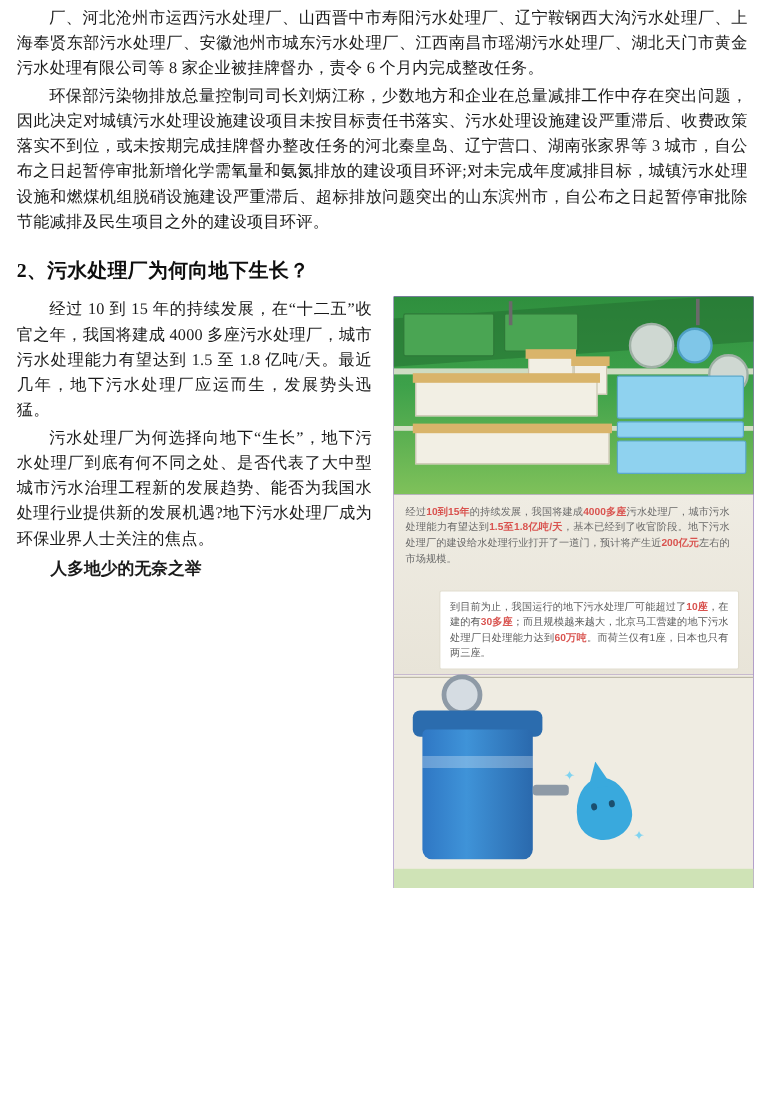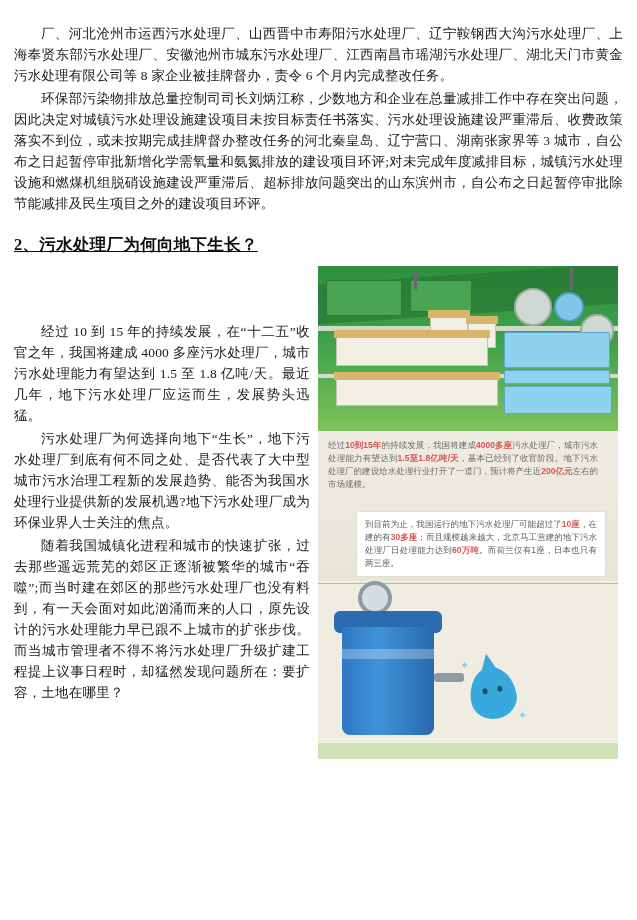--- a/index.html
+++ b/index.html
@@ -12,53 +12,52 @@
     background: #ffffff;
     font-family: "Liberation Serif", serif;
     color: #1a1a1a;
     overflow: hidden;
   }
   .page {
     position: relative;
     width: 637px;
     height: 801px;
     box-sizing: border-box;
-    padding: 23px 14px 0 14px;
+    padding: 4px 14px 0 14px;
   }
   .para {
     font-size: 13.5px;
     line-height: 21px;
     text-align: justify;
     text-justify: inter-ideograph;
     margin: 0 0 2px 0;
     letter-spacing: 0.2px;
   }
   .indent {
     text-indent: 2em;
   }
   .section-title {
     font-size: 16.5px;
     font-weight: bold;
     color: #0f0f0f;
     margin: 20px 0 10px 0;
     letter-spacing: 0.3px;
-    text-decoration: underline;
   }
   .sub-title {
     font-size: 14px;
     font-weight: bold;
     margin: 6px 0 3px 0;
     text-indent: 2em;
   }
 
   
   .split {
     display: flex;
-    align-items: center;
-    gap: 8px;
+    align-items: flex-start;
+    gap: 18px;
   }
   .split .col-text {
     width: 296px;
     flex: 0 0 296px;
   }
   .split .col-art {
     flex: 1 1 auto;
     position: relative;
   }
 
@@ -235,21 +234,21 @@
 
   <p class="para indent">厂、河北沧州市运西污水处理厂、山西晋中市寿阳污水处理厂、辽宁鞍钢西大沟污水处理厂、上海奉贤东部污水处理厂、安徽池州市城东污水处理厂、江西南昌市瑶湖污水处理厂、湖北天门市黄金污水处理有限公司等 8 家企业被挂牌督办，责令 6 个月内完成整改任务。</p>
   <p class="para indent">环保部污染物排放总量控制司司长刘炳江称，少数地方和企业在总量减排工作中存在突出问题，因此决定对城镇污水处理设施建设项目未按目标责任书落实、污水处理设施建设严重滞后、收费政策落实不到位，或未按期完成挂牌督办整改任务的河北秦皇岛、辽宁营口、湖南张家界等 3 城市，自公布之日起暂停审批新增化学需氧量和氨氮排放的建设项目环评;对未完成年度减排目标，城镇污水处理设施和燃煤机组脱硝设施建设严重滞后、超标排放问题突出的山东滨州市，自公布之日起暂停审批除节能减排及民生项目之外的建设项目环评。</p>
 
   <h2 class="section-title">2、污水处理厂为何向地下生长？</h2>
 
   <div class="split">
     <div class="col-text">
       <p class="para indent">经过 10 到 15 年的持续发展，在“十二五”收官之年，我国将建成 4000 多座污水处理厂，城市污水处理能力有望达到 1.5 至 1.8 亿吨/天。最近几年，地下污水处理厂应运而生，发展势头迅猛。</p>
       <p class="para indent">污水处理厂为何选择向地下“生长”，地下污水处理厂到底有何不同之处、是否代表了大中型城市污水治理工程新的发展趋势、能否为我国水处理行业提供新的发展机遇?地下污水处理厂成为环保业界人士关注的焦点。</p>
-      <p class="para indent">随着我国城镇化进程和城市的快速扩张，过去那些遥远荒芜的郊区正逐渐被繁华的城市“吞噬”;而当时建在郊区的那些污水处理厂也没有料到，有一天会面对如此汹涌而来的人口，原先设计的污水处理能力早已跟不上城市的扩张步伐。而当城市管理者不得不将污水处理厂升级扩建工程提上议事日程时，却猛然发现问题所在：要扩容，土地在哪里？</p>
+      <h3 class="sub-title">人多地少的无奈之举</h3>
     </div>
 
     <div class="col-art">
       <div class="art">
 
         <div class="art-top">
           <div class="road" style="left:0; top:60px; width:300px; height:5px;"></div>
           <div class="road" style="left:0; top:108px; width:300px; height:4px;"></div>
           <div class="field" style="left:8px; top:14px; width:74px; height:34px;"></div>
           <div class="field" style="left:92px; top:14px; width:60px; height:30px;"></div>

